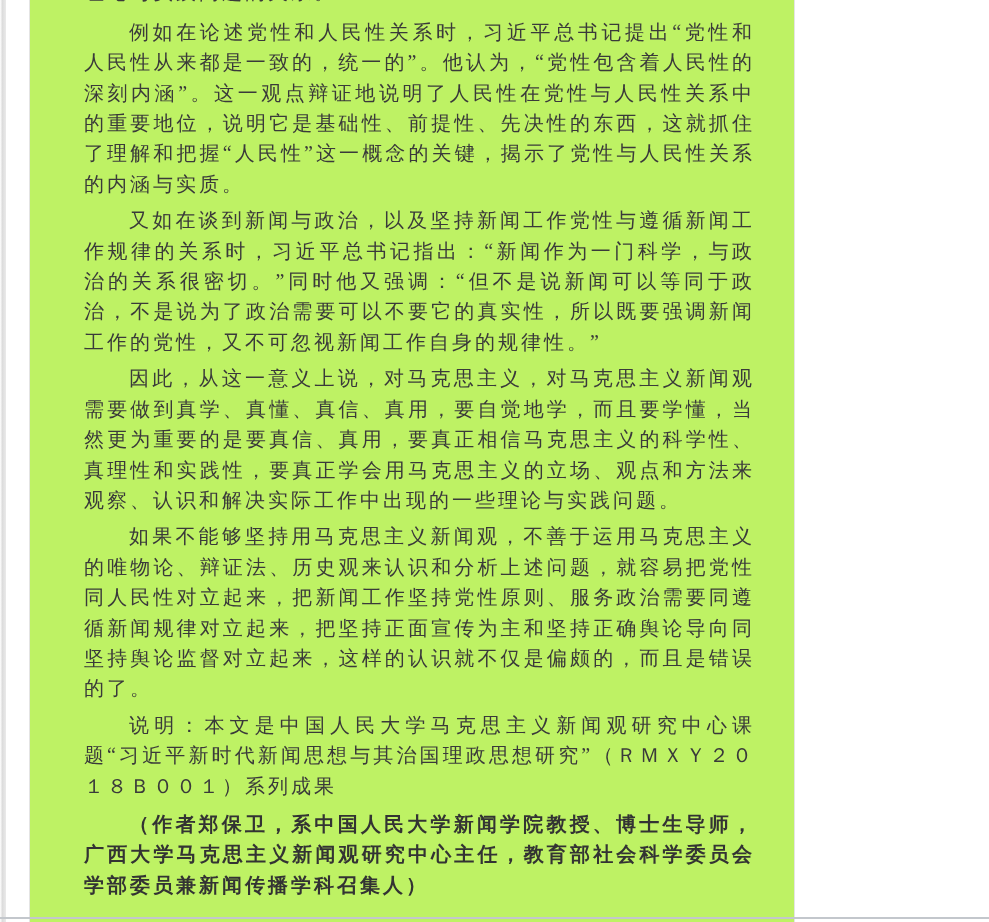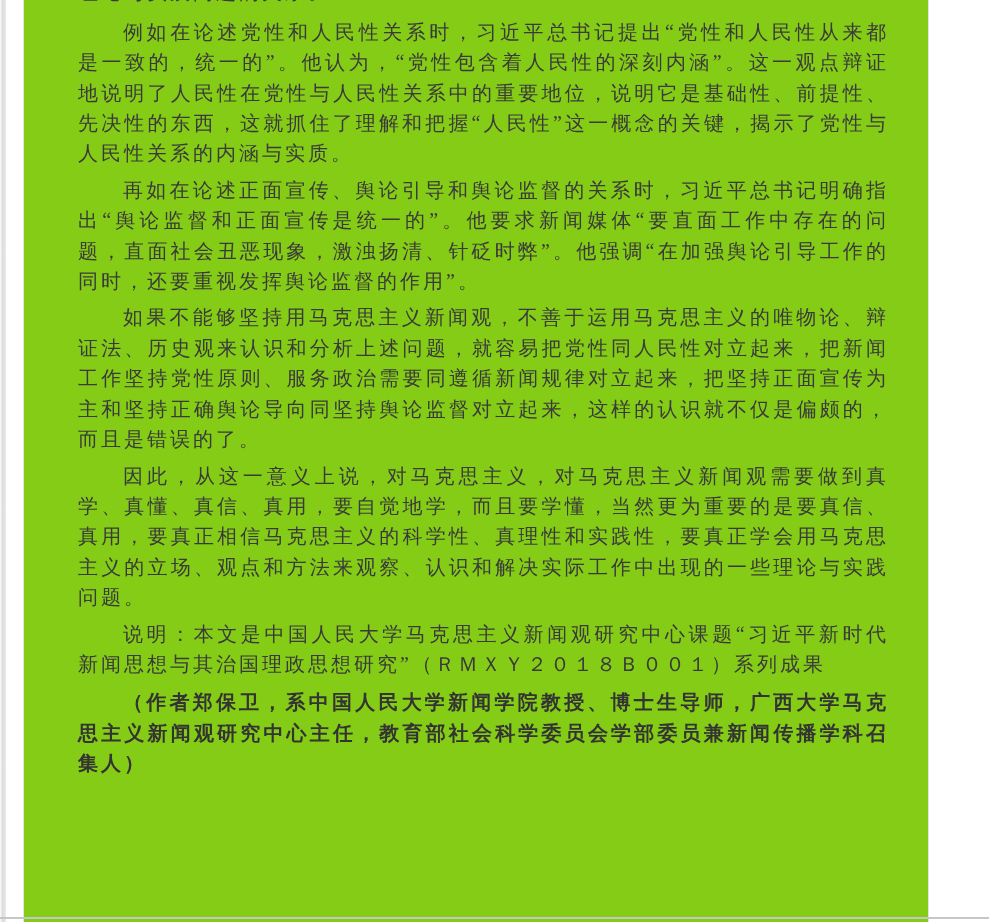--- a/index.html
+++ b/index.html
@@ -15,28 +15,28 @@
     font-family: "Liberation Serif", "DejaVu Serif", serif;
   }
   .left-shadow {
     position: absolute;
     left: 0; top: 0; bottom: 0;
     width: 6px;
     background: linear-gradient(90deg, #ffffff 0%, #dcdcdc 40%, #eaeaea 100%);
   }
   .article-frame {
     position: absolute;
-    left: 23px;
+    left: 29px;
     top: 0;
-    width: 906px;
+    width: 766px;
     height: 922px;
     border-left: 1px solid #e4e4e4;
     border-right: 1px solid #e4e4e4;
     box-sizing: border-box;
-    background: #84cc16;
+    background: #bef264;
     overflow: hidden;
   }
   .article-body {
     padding: 0 39px 0 54px;
     margin-top: -22.6px;
     color: #3a3a3a;
     font-size: 20px;
     letter-spacing: 3px;
     line-height: 30.4px;
     text-align: justify;
@@ -68,22 +68,22 @@
 </style>
 </head>
 <body>
 
 <div class="left-shadow"></div>
 
 <div class="article-frame">
   <div class="article-body">
     <p class="para clipped">理论与实践问题的关系。</p>
     <p class="para">例如在论述党性和人民性关系时，习近平总书记提出“党性和人民性从来都是一致的，统一的”。他认为，“党性包含着人民性的深刻内涵”。这一观点辩证地说明了人民性在党性与人民性关系中的重要地位，说明它是基础性、前提性、先决性的东西，这就抓住了理解和把握“人民性”这一概念的关键，揭示了党性与人民性关系的内涵与实质。</p>
-    <p class="para">再如在论述正面宣传、舆论引导和舆论监督的关系时，习近平总书记明确指出“舆论监督和正面宣传是统一的”。他要求新闻媒体“要直面工作中存在的问题，直面社会丑恶现象，激浊扬清、针砭时弊”。他强调“在加强舆论引导工作的同时，还要重视发挥舆论监督的作用”。</p>
+    <p class="para">又如在谈到新闻与政治，以及坚持新闻工作党性与遵循新闻工作规律的关系时，习近平总书记指出：“新闻作为一门科学，与政治的关系很密切。”同时他又强调：“但不是说新闻可以等同于政治，不是说为了政治需要可以不要它的真实性，所以既要强调新闻工作的党性，又不可忽视新闻工作自身的规律性。”</p>
+    <p class="para">因此，从这一意义上说，对马克思主义，对马克思主义新闻观需要做到真学、真懂、真信、真用，要自觉地学，而且要学懂，当然更为重要的是要真信、真用，要真正相信马克思主义的科学性、真理性和实践性，要真正学会用马克思主义的立场、观点和方法来观察、认识和解决实际工作中出现的一些理论与实践问题。</p>
     <p class="para">如果不能够坚持用马克思主义新闻观，不善于运用马克思主义的唯物论、辩证法、历史观来认识和分析上述问题，就容易把党性同人民性对立起来，把新闻工作坚持党性原则、服务政治需要同遵循新闻规律对立起来，把坚持正面宣传为主和坚持正确舆论导向同坚持舆论监督对立起来，这样的认识就不仅是偏颇的，而且是错误的了。</p>
-    <p class="para">因此，从这一意义上说，对马克思主义，对马克思主义新闻观需要做到真学、真懂、真信、真用，要自觉地学，而且要学懂，当然更为重要的是要真信、真用，要真正相信马克思主义的科学性、真理性和实践性，要真正学会用马克思主义的立场、观点和方法来观察、认识和解决实际工作中出现的一些理论与实践问题。</p>
     <p class="para note">说明：本文是中国人民大学马克思主义新闻观研究中心课题“习近平新时代新闻思想与其治国理政思想研究”（ＲＭＸＹ２０１８Ｂ００１）系列成果</p>
     <p class="para bold">（作者郑保卫，系中国人民大学新闻学院教授、博士生导师，广西大学马克思主义新闻观研究中心主任，教育部社会科学委员会学部委员兼新闻传播学科召集人）</p>
 
   </div>
 </div>
 
 <div class="bottom-divider"></div>
 
 </body></html>

